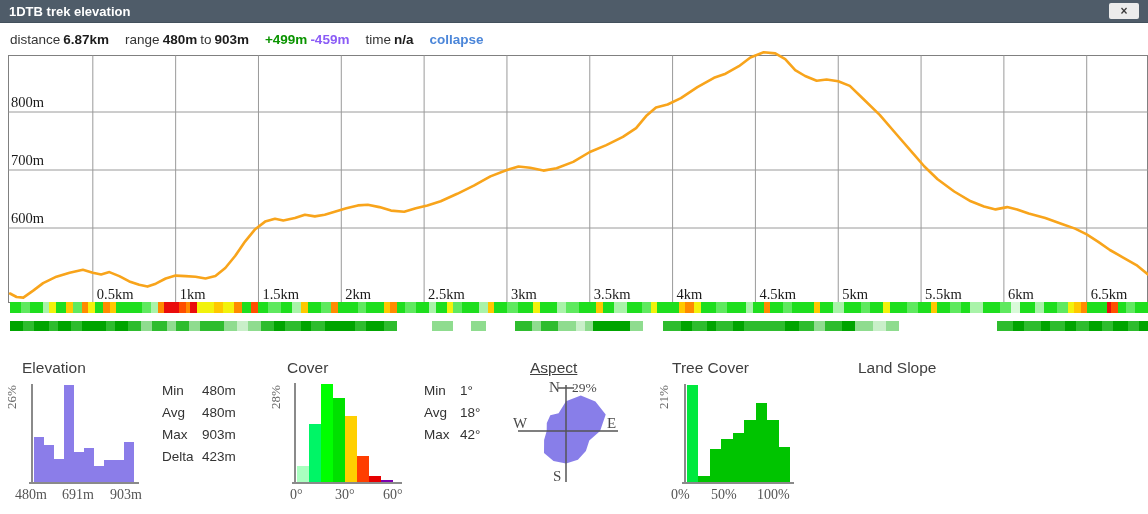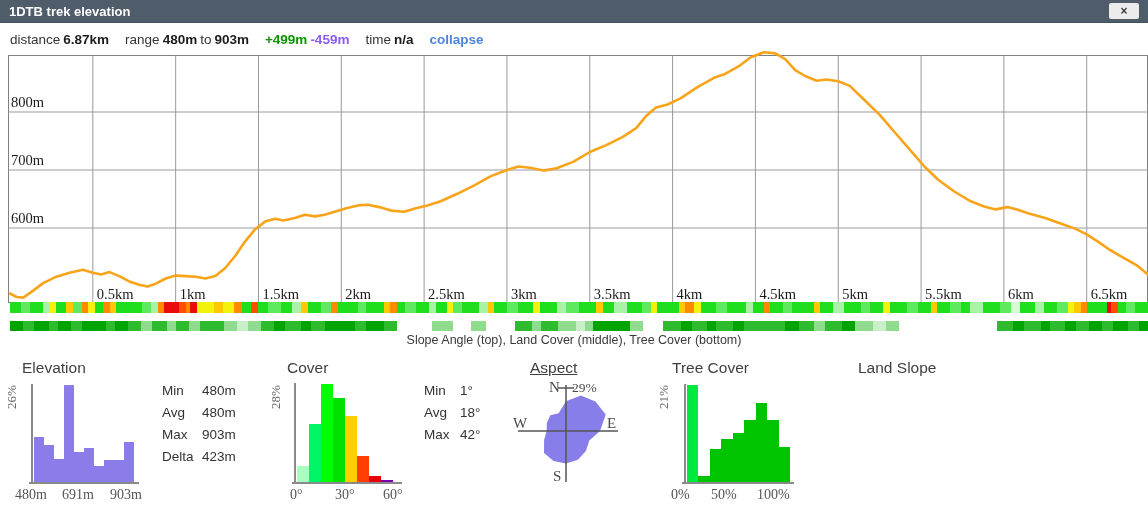--- a/index.html
+++ b/index.html
@@ -288,21 +288,20 @@
       <div style="flex-grow: 4; background: rgb(0, 164, 0);"></div>
       <div style="flex-grow: 7; background: rgb(46, 188, 46);"></div>
       <div style="flex-grow: 5; background: rgb(0, 164, 0);"></div>
       <div style="flex-grow: 6; background: rgb(46, 188, 46);"></div>
       <div style="flex-grow: 6; background: rgb(0, 164, 0);"></div>
       <div style="flex-grow: 5; background: rgb(46, 188, 46);"></div>
       <div style="flex-grow: 7; background: rgb(0, 164, 0);"></div>
       <div style="flex-grow: 5; background: rgb(46, 188, 46);"></div>
       <div style="flex-grow: 4; background: rgb(0, 164, 0);"></div>
     </div>
-  <div class="caption">Slope Angle (top), Land Cover (middle), Tree Cover (bottom)</div>
 
   <span class="ptitle" style="left:22px;top:359px;">Elevation</span>
   <span class="ylab" style="left:19px;top:395px;">26%</span>
   <div class="vax" style="left:31px;top:384px;height:100px;"></div>
   <div class="hax" style="left:29px;top:482px;width:110px;"></div>
   <div class="hist" style="left:34px;top:385px;width:100px;height:97px;">
       <div style="height: 46.5%; background: rgb(139, 125, 233);"></div>
       <div style="height: 38.1%; background: rgb(139, 125, 233);"></div>
       <div style="height: 24.2%; background: rgb(139, 125, 233);"></div>
       <div style="height: 100%; background: rgb(139, 125, 233);"></div>

